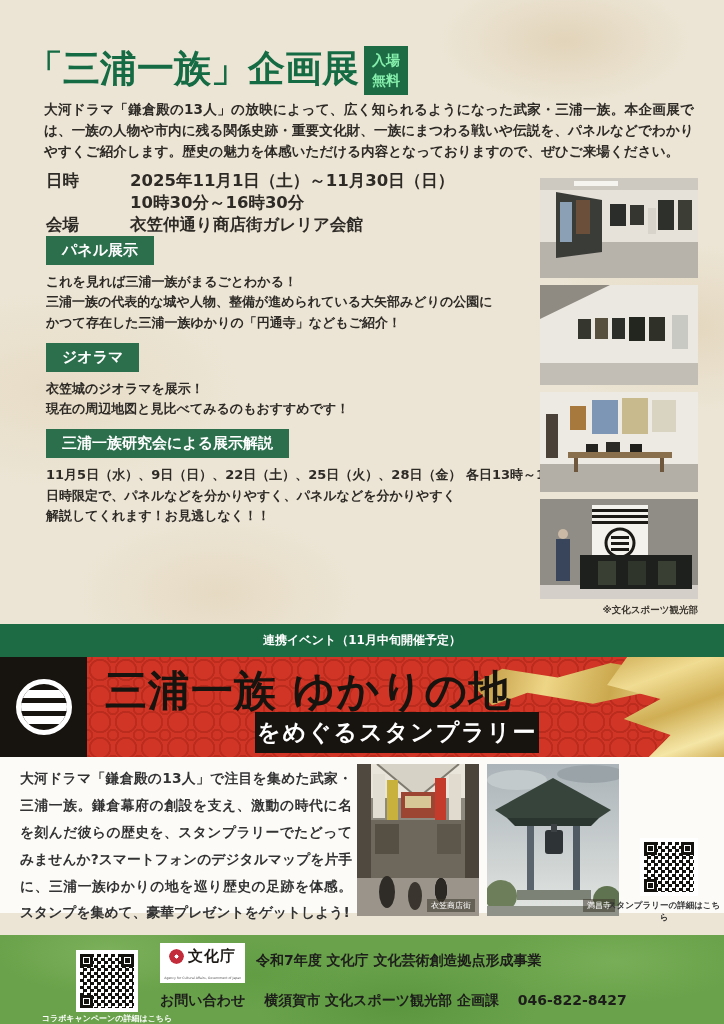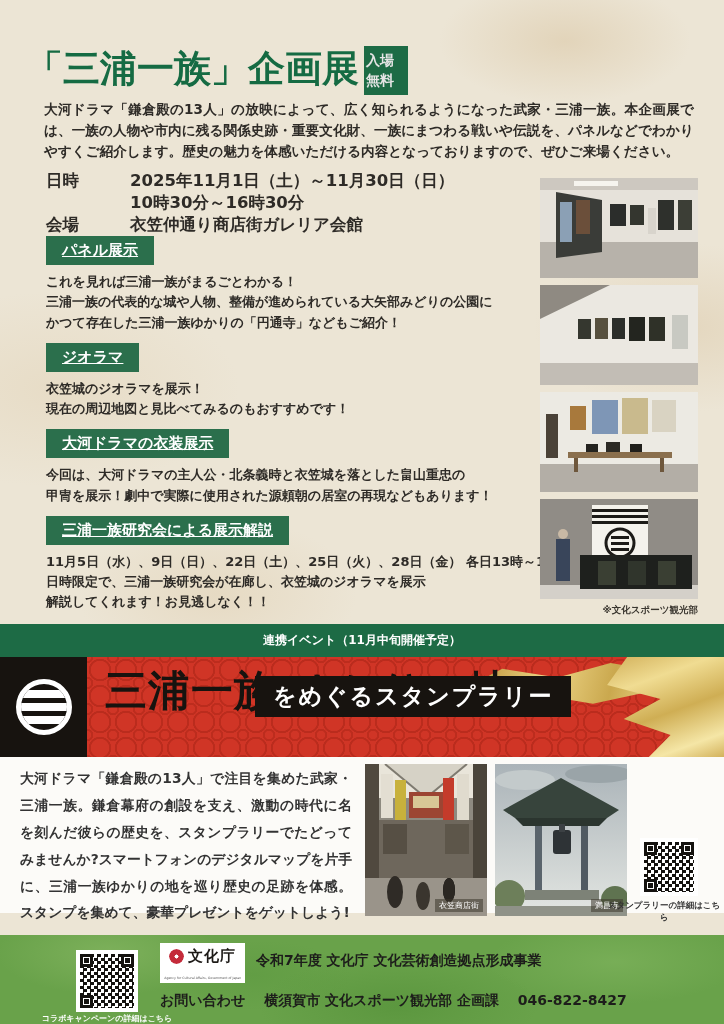--- a/index.html
+++ b/index.html
@@ -9,35 +9,35 @@
     font-family:"DejaVu Sans", sans-serif; overflow:hidden;
     background-color:#ece5d5;
     background-image:
       radial-gradient(ellipse 180px 90px at 78% 4%, #e2d4ba 0%, rgba(226,212,186,0) 70%),
       radial-gradient(ellipse 220px 120px at 95% 32%, #e4d7bf 0%, rgba(228,215,191,0) 70%),
       radial-gradient(ellipse 260px 140px at 8% 38%, #e7dcc6 0%, rgba(231,220,198,0) 70%),
       radial-gradient(ellipse 200px 110px at 30% 58%, #e6dac3 0%, rgba(230,218,195,0) 70%);
   }
   
   .title { position:absolute; left:26px; top:44px; font-size:37px; font-weight:700; color:#156b43; letter-spacing:0; }
-  .badge { position:absolute; left:364px; top:46px; width:44px; background:#1d6b45; color:#e5e5e5;
-           font-size:14px; font-weight:700; text-align:left; line-height:1.45; padding:4px 2px; }
+  .badge { position:absolute; left:364px; top:46px; width:44px; background:#1d6b45; color:#86efac;
+           font-size:14px; font-weight:700; text-align:center; line-height:1.45; padding:4px 2px; }
   
   .intro { position:absolute; left:44px; top:99px; width:650px; font-size:13.6px; font-weight:600;
            color:#2e2b27; line-height:1.56; text-align:justify; }
   
   .schedule { position:absolute; left:46px; top:170px; font-size:16.5px; font-weight:700; color:#2e2b27; line-height:1.33; }
   .sched-row { display:flex; }
   .sched-label { width:58px; }
   .sched-gap { width:26px; }
   
   .sections { position:absolute; left:46px; top:236px; width:520px; }
   .section { margin-bottom:10px; }
   .sec-label { display:inline-block; background:#2b6f4c; color:#fff; font-size:15px; font-weight:700;
-               padding:5px 16px; margin-bottom:7px;text-decoration:underline; }
+               padding:5px 16px; margin-bottom:7px; }
   .sec-line { font-size:13px; font-weight:700; color:#2e2b27; line-height:1.56; white-space:nowrap; }
   
   .photo-col { position:absolute; left:540px; top:178px; width:158px; display:flex; flex-direction:column; gap:7px; z-index:2; }
   .photo-col svg { display:block; background:#ddd8d0; }
   .photo-note { position:absolute; left:540px; top:604px; width:158px; text-align:right; font-size:9.5px;
                 font-weight:600; color:#3a362f; }
   
   .event-band { position:absolute; left:0; top:624px; width:724px; height:33px; background:#1d6b45;
                 color:#fff; display:flex; align-items:center; justify-content:center; }
   .event-main { font-size:12px; font-weight:700; }
@@ -56,27 +56,27 @@
       radial-gradient(circle at 50% 50%, rgba(0,0,0,0) 4px, rgba(150,28,14,.34) 4.5px, rgba(150,28,14,.34) 6px, rgba(0,0,0,0) 6.5px);
     background-size:26px 26px, 26px 26px; background-position:0 0, 13px 13px; }
   .gold-a { position:absolute; left:385px; top:6px; width:252px; height:48px;
     background:linear-gradient(105deg,#b98f35,#eed687 30%,#caa84e 55%,#f3e29b 80%,#d3b25c);
     clip-path:polygon(0 45%, 12% 12%, 34% 30%, 55% 0, 80% 22%, 100% 8%, 100% 75%, 72% 58%, 48% 85%, 22% 62%, 8% 88%); }
   .gold-b { position:absolute; left:470px; top:0; width:167px; height:100px;
     background:linear-gradient(160deg,#c29a3e,#f0dc92 35%,#cfae54 60%,#f5e6a6 85%,#d3b25c);
     clip-path:polygon(42% 0, 100% 0, 100% 100%, 55% 100%, 68% 78%, 40% 62%, 62% 42%, 30% 28%); }
   .rally-title { position:absolute; left:105px; top:663px; font-family:"DejaVu Serif", serif;
                  font-size:42px; font-weight:900; color:#17130f; letter-spacing:1px; z-index:3; }
-  .rally-sub { position:absolute; left:255px; top:676px; background:#17130f; color:#fff;
-               font-size:23px; font-weight:700; letter-spacing:2px; padding:5px 18px; z-index:3; }
+  .rally-sub { position:absolute; left:255px; top:712px; background:#17130f; color:#fff;
+               font-size:23px; font-weight:700; letter-spacing:2px; padding:5px 2px; z-index:3; }
   
   .rally-body { position:absolute; left:0; top:757px; width:724px; height:156px; background:#fcfbf8; }
   .rally-desc { position:absolute; left:20px; top:8px; width:332px; font-size:13.8px; font-weight:700;
                 color:#333; line-height:1.95; text-align:justify; }
-  .rally-photo { position:absolute; top:7px; height:152px;margin-left:8px; }
+  .rally-photo { position:absolute; top:7px; height:152px; }
   .rally-photo svg { display:block; }
   .rp1 { left:357px; width:122px; }
   .rp2 { left:487px; width:132px; }
   .photo-cap { position:absolute; right:4px; bottom:4px; font-size:8px; color:#fff;
                background:rgba(60,54,44,.55); padding:1px 4px; white-space:nowrap; }
   .stamp-qr { position:absolute; left:640px; top:81px; width:58px; height:58px; background:#fff; padding:4px; }
   .stamp-qr-cap { position:absolute; left:604px; top:143px; width:120px; text-align:center;
                   font-size:8.5px; font-weight:700; color:#333; }
   
   .qr-inner { position:relative; width:100%; height:100%;
@@ -147,28 +147,23 @@
       <div class="sec-line">これを見れば三浦一族がまるごとわかる！</div>
       <div class="sec-line">三浦一族の代表的な城や人物、整備が進められている大矢部みどりの公園に</div>
       <div class="sec-line">かつて存在した三浦一族ゆかりの「円通寺」などもご紹介！</div>
     </div>
     <div class="section">
       <div class="sec-label">ジオラマ</div>
       <div class="sec-line">衣笠城のジオラマを展示！</div>
       <div class="sec-line">現在の周辺地図と見比べてみるのもおすすめです！</div>
     </div>
     <div class="section">
-      <div class="sec-label">大河ドラマの衣装展示</div>
-      <div class="sec-line">今回は、大河ドラマの主人公・北条義時と衣笠城を落とした畠山重忠の</div>
-      <div class="sec-line">甲冑を展示！劇中で実際に使用された源頼朝の居室の再現などもあります！</div>
-    </div>
-    <div class="section">
       <div class="sec-label">三浦一族研究会による展示解説</div>
       <div class="sec-line">11月5日（水）、9日（日）、22日（土）、25日（火）、28日（金） 各日13時～16時30分</div>
-      <div class="sec-line">日時限定で、三浦一族研究会が在廊し、衣笠城のジオラマを展示</div>
+      <div class="sec-line">日時限定で、パネルなどを分かりやすく、パネルなどを分かりやすく</div>
       <div class="sec-line">解説してくれます！お見逃しなく！！</div>
     </div>
   </div>
 
   <div class="photo-col">
     <svg width="158" height="100" viewBox="0 0 158 100" aria-hidden="true">
       <rect width="158" height="100" fill="#e6e2da"></rect>
       <rect y="0" width="158" height="12" fill="#cdc8c0"></rect>
       <rect x="34" y="3" width="44" height="5" fill="#f6f4ee"></rect>
       <rect y="64" width="158" height="36" fill="#b7b2aa"></rect>

